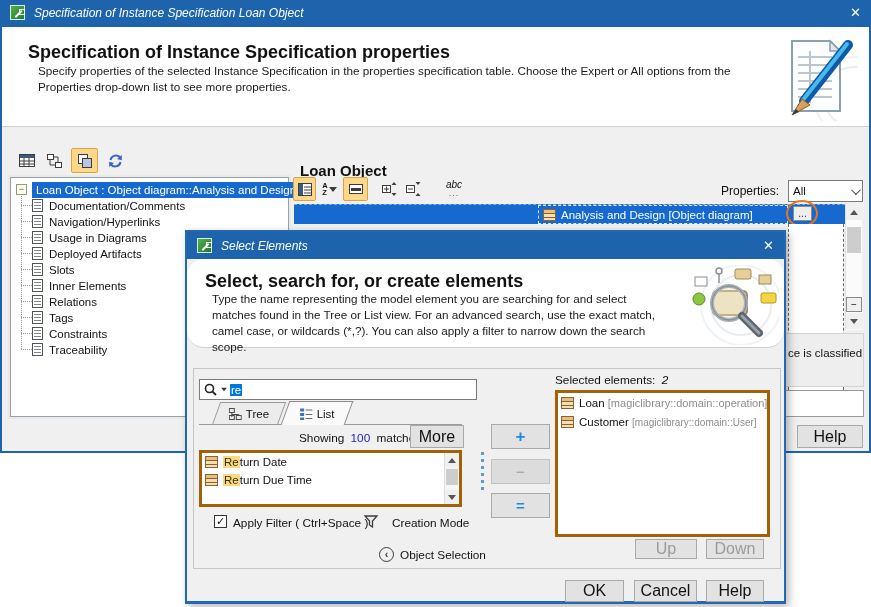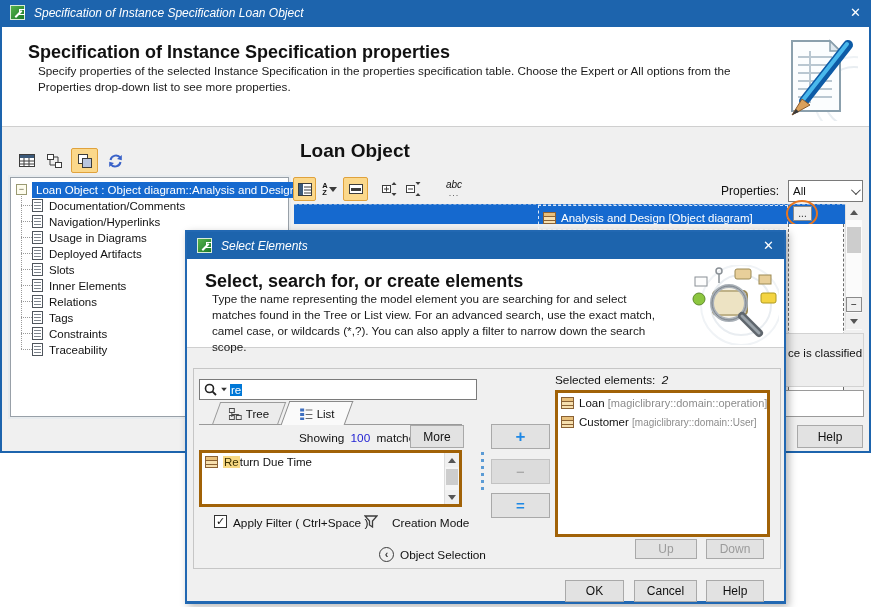--- a/index.html
+++ b/index.html
@@ -13,38 +13,38 @@
   .sel-dlg .titlebar{height:27px;}
   .titlebar .t{color:#fff;font-size:12px;font-style:italic;}
   .close-x{margin-left:auto;color:#fff;font-size:13px;line-height:13px;cursor:default;}
   .appicon{width:15px;height:15px;background:linear-gradient(135deg,#55b24a,#1c7a2a);border:1px solid #d8ecd8;position:relative;flex:0 0 auto;}
   .appicon::after{content:"";position:absolute;left:3px;top:7px;width:9px;height:2px;background:#fff;transform:rotate(-45deg);}
   .appicon::before{content:"";position:absolute;left:8px;top:3px;width:4px;height:4px;border:1px solid #fff;}
   .hdr{position:absolute;left:0;right:0;background:#fff;border-bottom:1px solid #cfcfcf;}
   .hdr-title{font-size:18px;font-weight:bold;}
   .hdr-text{font-size:11.7px;line-height:16px;color:#1a1a1a;}
   
-  .btn{position:absolute;background:#e2e2e2;border:1px solid #a9a9a9;font-size:12px;display:flex;align-items:center;justify-content:center;color:#111;}
+  .btn{position:absolute;background:#e2e2e2;border:1px solid #a9a9a9;font-size:16px;display:flex;align-items:center;justify-content:center;color:#111;}
   .btn.disabled{color:#9b9b9b;}
   .tbtn{position:absolute;width:25px;height:23px;display:flex;align-items:center;justify-content:center;border:1px solid transparent;background:transparent;}
   .tbtn.on{background:#fbd88b;border:1px solid #e0a23c;border-radius:2px;}
   
   .tree-panel{position:absolute;left:8px;top:177px;width:279px;height:240px;background:#fff;border:1px solid #98a0a8;box-shadow:0 0 0 2px #e7ebee;}
   .tree-row{position:absolute;height:15px;font-size:11.5px;display:flex;align-items:center;white-space:nowrap;}
   .vdots{position:absolute;border-left:1px dotted #9a9a9a;}
   .hdots{position:absolute;border-top:1px dotted #9a9a9a;}
   .doc-ic{width:11px;height:13px;background:#fff;border:1px solid #4f555c;position:relative;flex:0 0 auto;margin-right:6px;}
   .doc-ic::after{content:"";position:absolute;left:1px;top:2px;width:7px;height:7px;background:repeating-linear-gradient(#7d848c 0 1px,transparent 1px 3px);}
   .expander{position:absolute;width:11px;height:11px;background:#fdfced;border:1px solid #9a9a72;display:flex;align-items:center;justify-content:center;font-size:9px;line-height:9px;color:#5a5a40;}
   .sel-blue{background:#1569cf;color:#fff;}
   
   .inst-ic{width:13px;height:12px;border:1px solid #8a6134;background:linear-gradient(#e8c07c 0 3px,#8a6134 3px 4px,#f6dfae 4px 7px,#8a6134 7px 8px,#f6dfae 8px 12px);flex:0 0 auto;}
   
   .prop-row{position:absolute;left:292px;top:204px;width:551px;height:20px;background:#1569cf;border-top:1px dashed #7ea9dd;}
-  .val-cell{position:absolute;left:244px;top:0;width:250px;height:25px;border:1px dashed rgba(255,255,255,.85);display:flex;align-items:center;gap:5px;padding:0 4px;color:#fff;font-size:11.5px;white-space:nowrap;overflow:hidden;}
+  .val-cell{position:absolute;left:244px;top:0;width:250px;height:19px;border:1px dashed rgba(255,255,255,.85);display:flex;align-items:center;gap:5px;padding:0 4px;color:#fff;font-size:11.5px;white-space:nowrap;overflow:hidden;}
   .ellipsis-btn{position:absolute;left:791px;top:206px;width:19px;height:15px;background:#eee;border:1px solid #8a8a8a;font-size:10px;display:flex;align-items:center;justify-content:center;color:#333;}
   .ann-ring{position:absolute;left:784px;top:200px;width:32px;height:27px;border:2px solid #e8761f;border-radius:50%;}
   
   .sb{position:absolute;background:#f2f2f2;}
   .sb-btn{position:absolute;left:0;width:100%;background:#f0f0f0;display:flex;align-items:center;justify-content:center;}
   .tri-up{width:0;height:0;border-left:4px solid transparent;border-right:4px solid transparent;border-bottom:5px solid #555;}
   .tri-dn{width:0;height:0;border-left:4px solid transparent;border-right:4px solid transparent;border-top:5px solid #555;}
   .thumb{position:absolute;left:1px;right:1px;background:#cdcdcd;}
   
   .group-box{position:absolute;border:1px solid #c6c6c6;}
@@ -184,21 +184,21 @@
         <span class="doc-ic"></span>
         <span>Constraints</span>
       </div>
     <div class="tree-row" style="left:21px;top:164px;">
         <span class="hdots" style="left:-11px;top:7px;width:11px;"></span>
         <span class="doc-ic"></span>
         <span>Traceability</span>
       </div>
   </div>
 
-  <div class="abs" style="left:298px;top:140px;font-size:19px;font-weight:bold;">Loan Object</div>
+  <div class="abs" style="left:298px;top:162px;font-size:15px;font-weight:bold;">Loan Object</div>
 
   <div class="tbtn on" style="left:291px;top:177px;width:23px;height:24px;">
     <svg width="14" height="13" viewBox="0 0 14 13">
         <rect x="0.5" y="0.5" width="13" height="12" fill="#fff" stroke="#3c3c3c"></rect>
         <rect x="1" y="1" width="4" height="11" fill="#3c5a7a"></rect>
         <line x1="6" y1="4" x2="13" y2="4" stroke="#3c3c3c"></line>
         <line x1="6" y1="7" x2="13" y2="7" stroke="#3c3c3c"></line>
         <line x1="6" y1="10" x2="13" y2="10" stroke="#3c3c3c"></line>
       </svg>
   </div>
@@ -279,21 +279,21 @@
 </div>
 
 <div class="dlg sel-dlg">
 
   <div class="titlebar">
     <span class="appicon"></span>
     <span class="t">Select Elements</span>
     <span class="close-x">✕</span>
   </div>
 
-  <div class="hdr" style="top:27px;height:89px;">
+  <div class="hdr" style="top:27px;height:89px;border-radius:17px;">
     <div class="hdr-title abs" style="left:18px;top:12px;">Select, search for, or create elements</div>
     <div class="hdr-text abs" style="left:25px;top:32px;width:452px;">Type the name representing the model element you are searching for and select matches found in the Tree or List view. For an advanced search, use the exact match, camel case, or wildcards (*,?). You can also apply a filter to narrow down the search scope.</div>
 
     <svg class="abs" style="left:496px;top:6px;" width="96" height="80" viewBox="0 0 96 80">
       <circle cx="58" cy="40" r="30" fill="none" stroke="#e9edf1" stroke-width="2"></circle>
       <circle cx="58" cy="40" r="40" fill="none" stroke="#f0f3f6" stroke-width="2"></circle>
       <circle cx="36" cy="6" r="3" fill="none" stroke="#8a9096" stroke-width="1.5"></circle>
       <line x1="36" y1="9" x2="36" y2="18" stroke="#8a9096" stroke-width="1.5"></line>
       <rect x="12" y="12" width="12" height="9" fill="#fdfdfd" stroke="#8a9096"></rect>
       <circle cx="16" cy="34" r="6" fill="#8cc63f" stroke="#5d8a2a"></circle>
@@ -349,20 +349,24 @@
   <div class="abs" style="left:112px;top:199px;font-size:11.8px;white-space:nowrap;">
     <span>Showing</span>
     <span style="color:#2424d4;margin:0 3px;">100</span>
     <span>matches</span>
   </div>
   <div class="btn" style="left:223px;top:193px;width:54px;height:23px;">More</div>
 
   <div class="listbox" style="left:12px;top:218px;width:263px;height:57px;">
     <div class="lrow">
       <span class="inst-ic"></span>
+      <span><span class="match-hl">Re</span><span>turn Date</span></span>
+    </div>
+    <div class="lrow">
+      <span class="inst-ic"></span>
       <span><span class="match-hl">Re</span><span>turn Due Time</span></span>
     </div>
     <div class="sb" style="right:0;top:0;width:15px;height:100%;background:#f5f5f5;border-left:1px solid #ddd;">
       <div class="sb-btn" style="top:0;height:14px;">
           <span class="tri-up"></span>
         </div>
       <div class="thumb" style="top:16px;height:16px;"></div>
       <div class="sb-btn" style="bottom:0;height:14px;">
           <span class="tri-dn"></span>
         </div>

